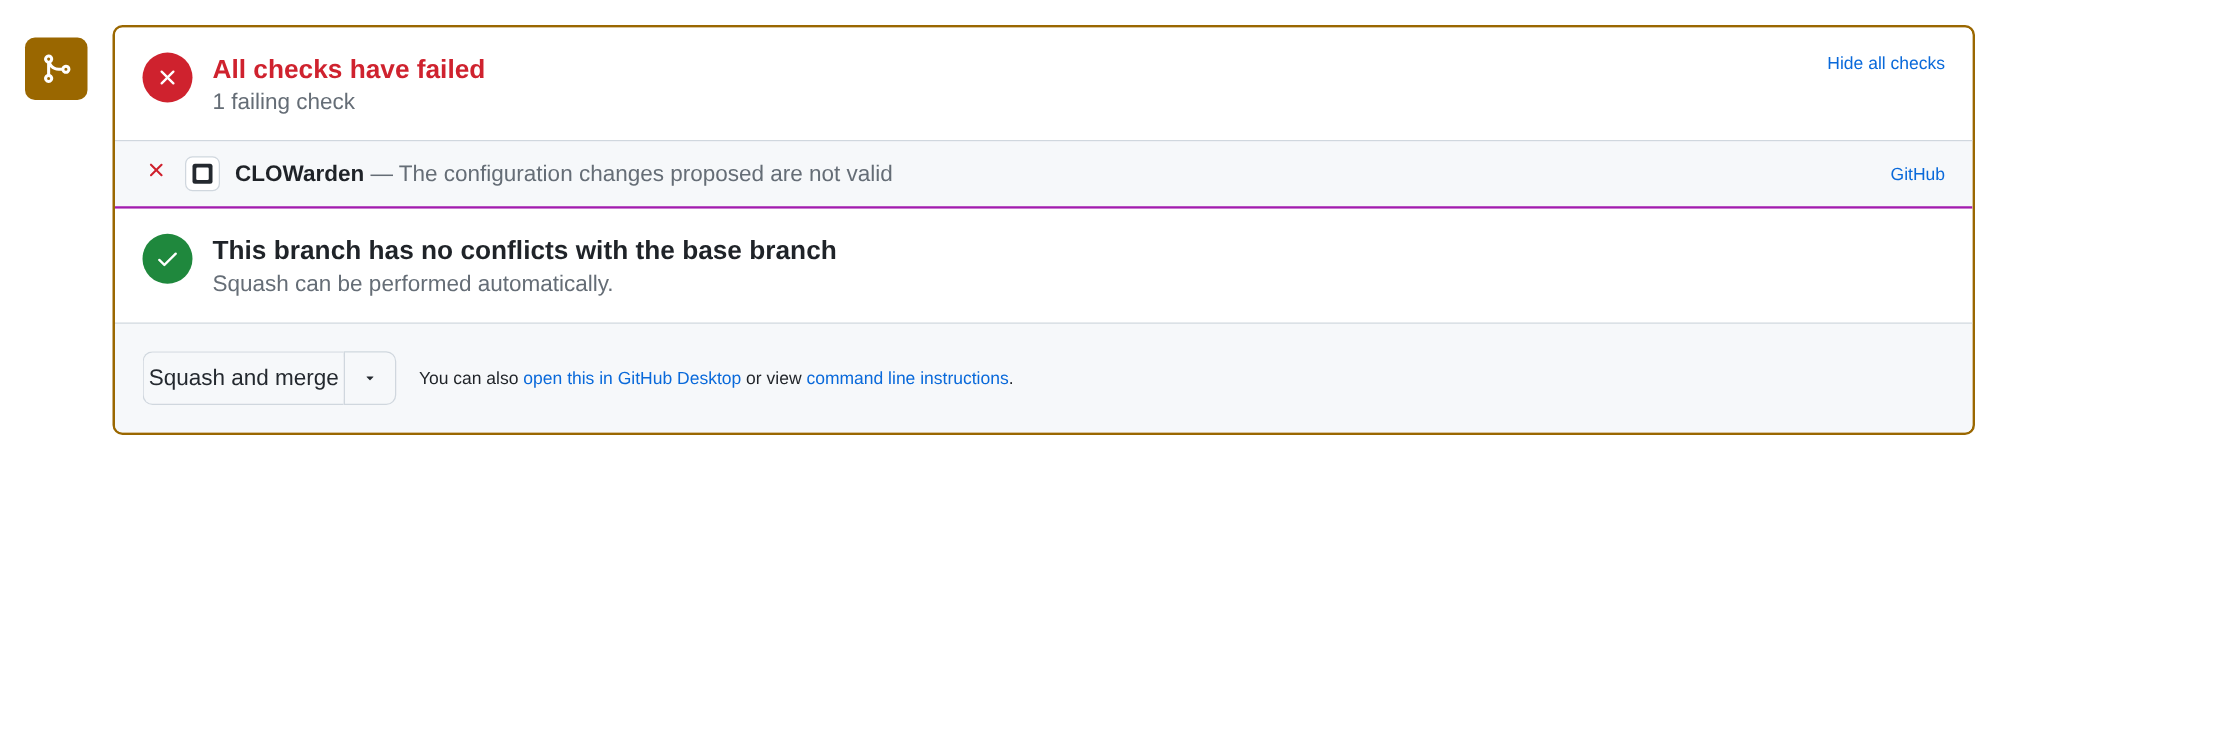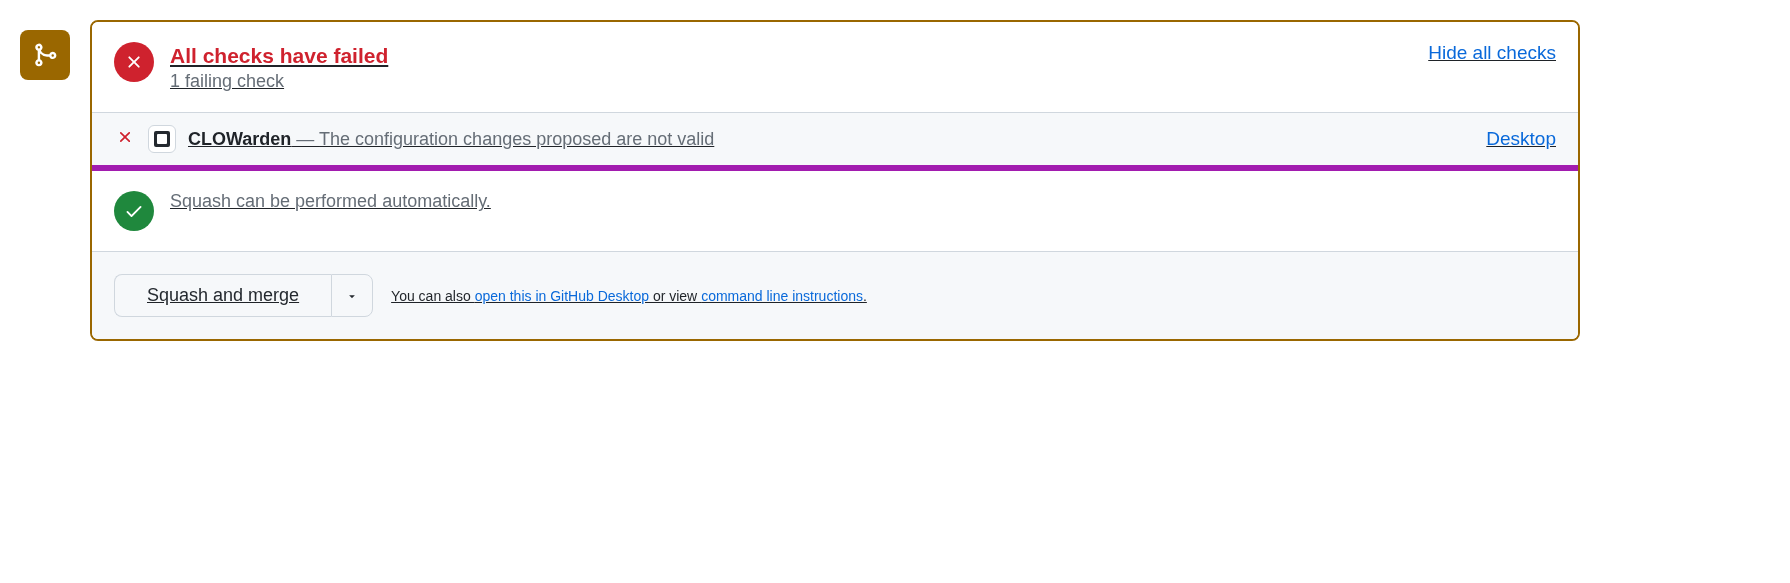--- a/index.html
+++ b/index.html
@@ -36,21 +36,20 @@
     .timeline-badge svg {
       fill: #ffffff;
     }
     .merge-box {
       flex: 1;
       border: 2px solid #9a6700;
       border-radius: 8px;
       overflow: hidden;
       position: relative;
       background: #ffffff;
-      text-decoration: underline;
     }
     .merge-box::before {
       content: '';
       position: absolute;
       left: -10px;
       top: 27px;
       width: 16px;
       height: 16px;
       background: #ffffff;
       border-left: 2px solid #9a6700;
@@ -101,28 +100,28 @@
     .section-title.failed {
       color: #cf222e;
     }
     .section-subtitle {
       font-size: 18px;
       color: #656d76;
       margin-top: 0;
     }
     .section-link {
       color: #0969da;
-      font-size: 19px;
+      font-size: 14px;
       cursor: pointer;
       text-decoration: none;
       flex-shrink: 0;
     }
     .check-row {
       padding: 12px 22px;
-      border-bottom: 6px solid #a21caf;
+      border-bottom: 2px solid #a21caf;
       display: flex;
       align-items: center;
       gap: 12px;
       background: #f6f8fa;
     }
     .check-x {
       color: #cf222e;
       font-size: 20px;
       font-weight: bold;
       width: 22px;
@@ -171,21 +170,21 @@
       background: #f6f8fa;
       display: flex;
       align-items: center;
       gap: 18px;
       flex-wrap: wrap;
     }
     .btn-group {
       display: flex;
     }
     .btn {
-      padding: 10px 32px;
+      padding: 10px 4px;
       font-size: 18px;
       font-weight: 500;
       background: #f6f8fa;
       border: 1px solid #d0d7de;
       cursor: pointer;
       color: #24292f;
       display: flex;
       align-items: center;
       justify-content: center;
     }
@@ -237,30 +236,31 @@
         <svg width="18" height="18" viewBox="0 0 16 16" fill="#cf222e">
           <path d="M3.72 3.72a.75.75 0 0 1 1.06 0L8 6.94l3.22-3.22a.749.749 0 0 1 1.275.326.749.749 0 0 1-.215.734L9.06 8l3.22 3.22a.749.749 0 0 1-.326 1.275.749.749 0 0 1-.734-.215L8 9.06l-3.22 3.22a.751.751 0 0 1-1.042-.018.751.751 0 0 1-.018-1.042L6.94 8 3.72 4.78a.75.75 0 0 1 0-1.06Z"></path>
         </svg>
       </div>
       <div class="check-avatar">
         <div class="check-avatar-inner"></div>
       </div>
       <div class="check-text">
         <span class="check-name">CLOWarden</span><span> — </span><span>The configuration changes proposed are not valid</span>
       </div>
-      <a class="section-link">Desktop</a>
+      <a class="section-link">GitHub</a>
     </div>
 
     <div class="section">
       <div class="status-icon success">
         <svg width="20" height="20" viewBox="0 0 16 16">
           <path d="M13.78 4.22a.75.75 0 0 1 0 1.06l-7.25 7.25a.75.75 0 0 1-1.06 0L2.22 9.28a.751.751 0 0 1 .018-1.042.751.751 0 0 1 1.042-.018L6 10.94l6.72-6.72a.75.75 0 0 1 1.06 0Z"></path>
         </svg>
       </div>
       <div class="section-content">
+        <div class="section-title">This branch has no conflicts with the base branch</div>
         <div class="section-subtitle">Squash can be performed automatically.</div>
       </div>
     </div>
 
     <div class="merge-section">
       <div class="btn-group">
         <button class="btn btn-main">Squash and merge</button>
         <button class="btn btn-dropdown">
           <svg width="12" height="12" viewBox="0 0 16 16" fill="#24292f">
             <path d="m4.427 7.427 3.396 3.396a.25.25 0 0 0 .354 0l3.396-3.396A.25.25 0 0 0 11.396 7H4.604a.25.25 0 0 0-.177.427Z"></path>

